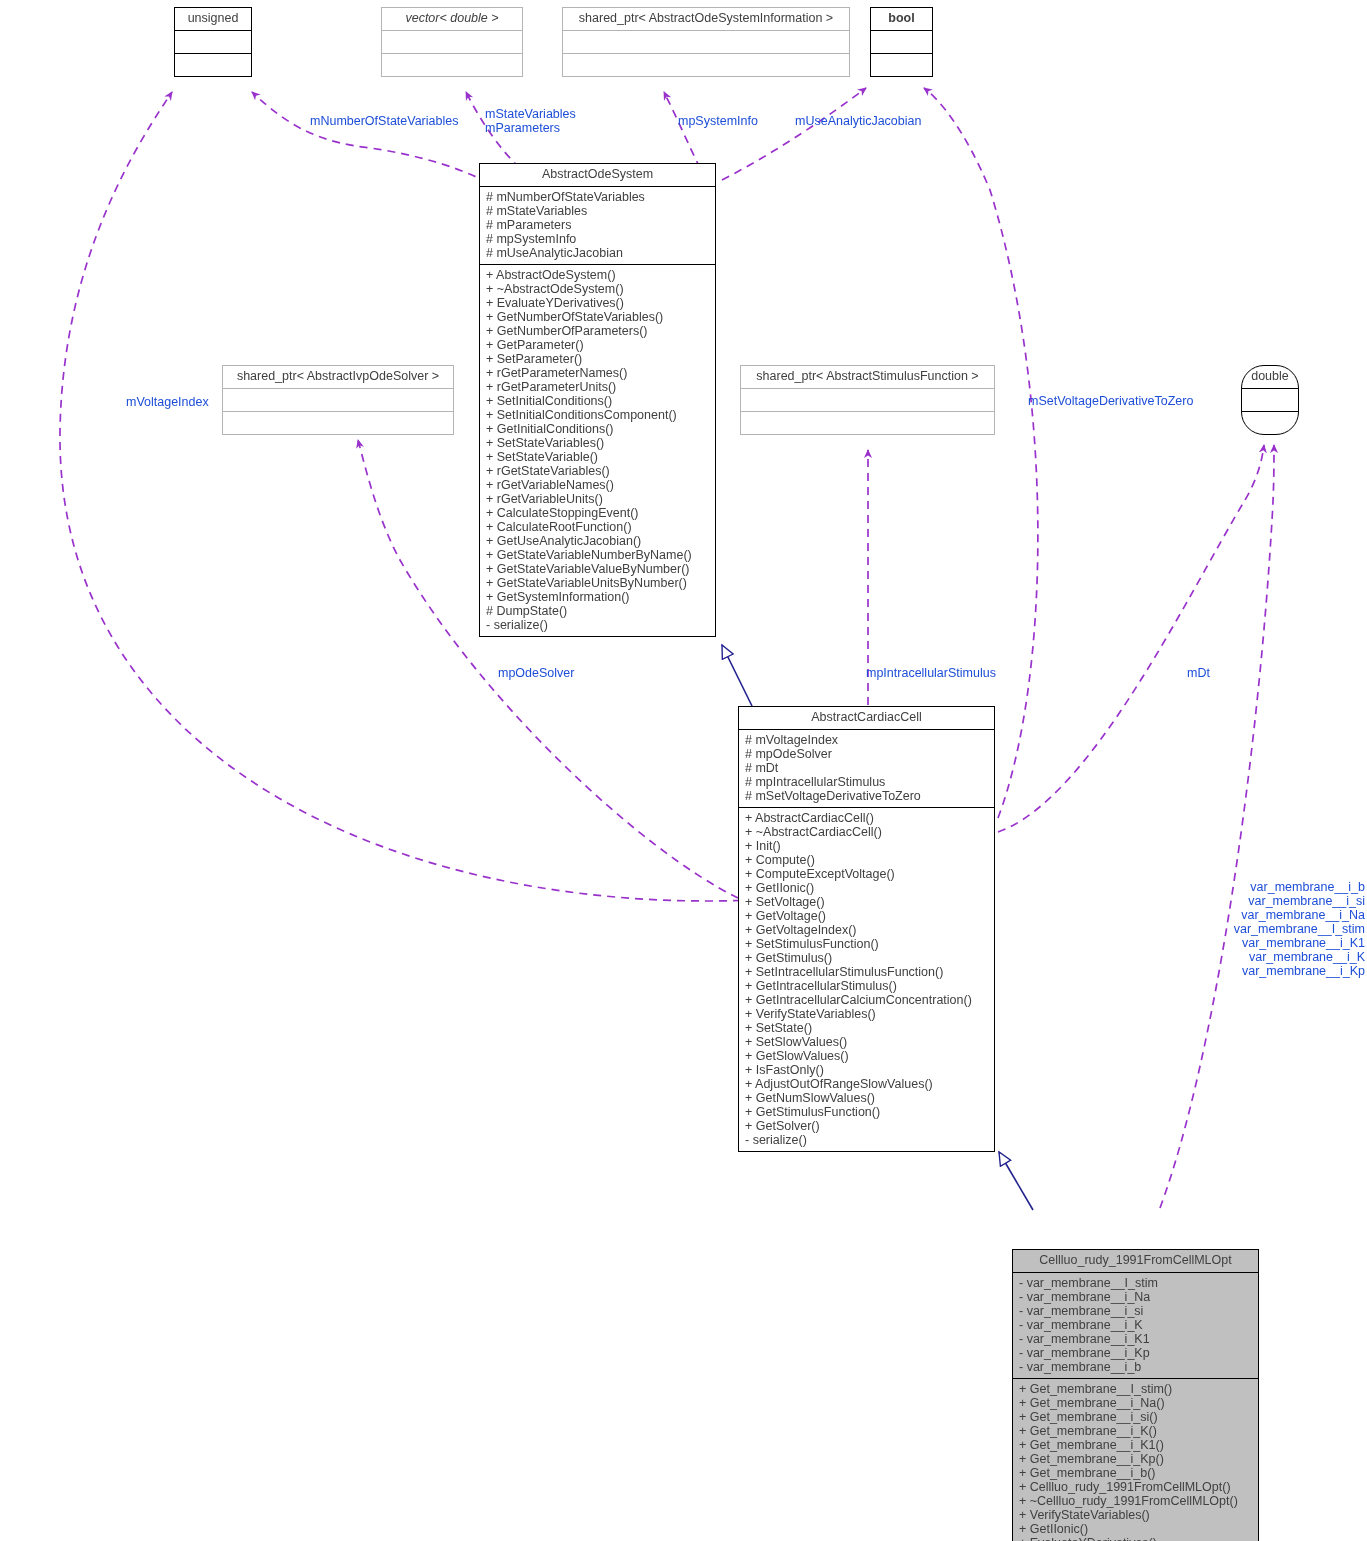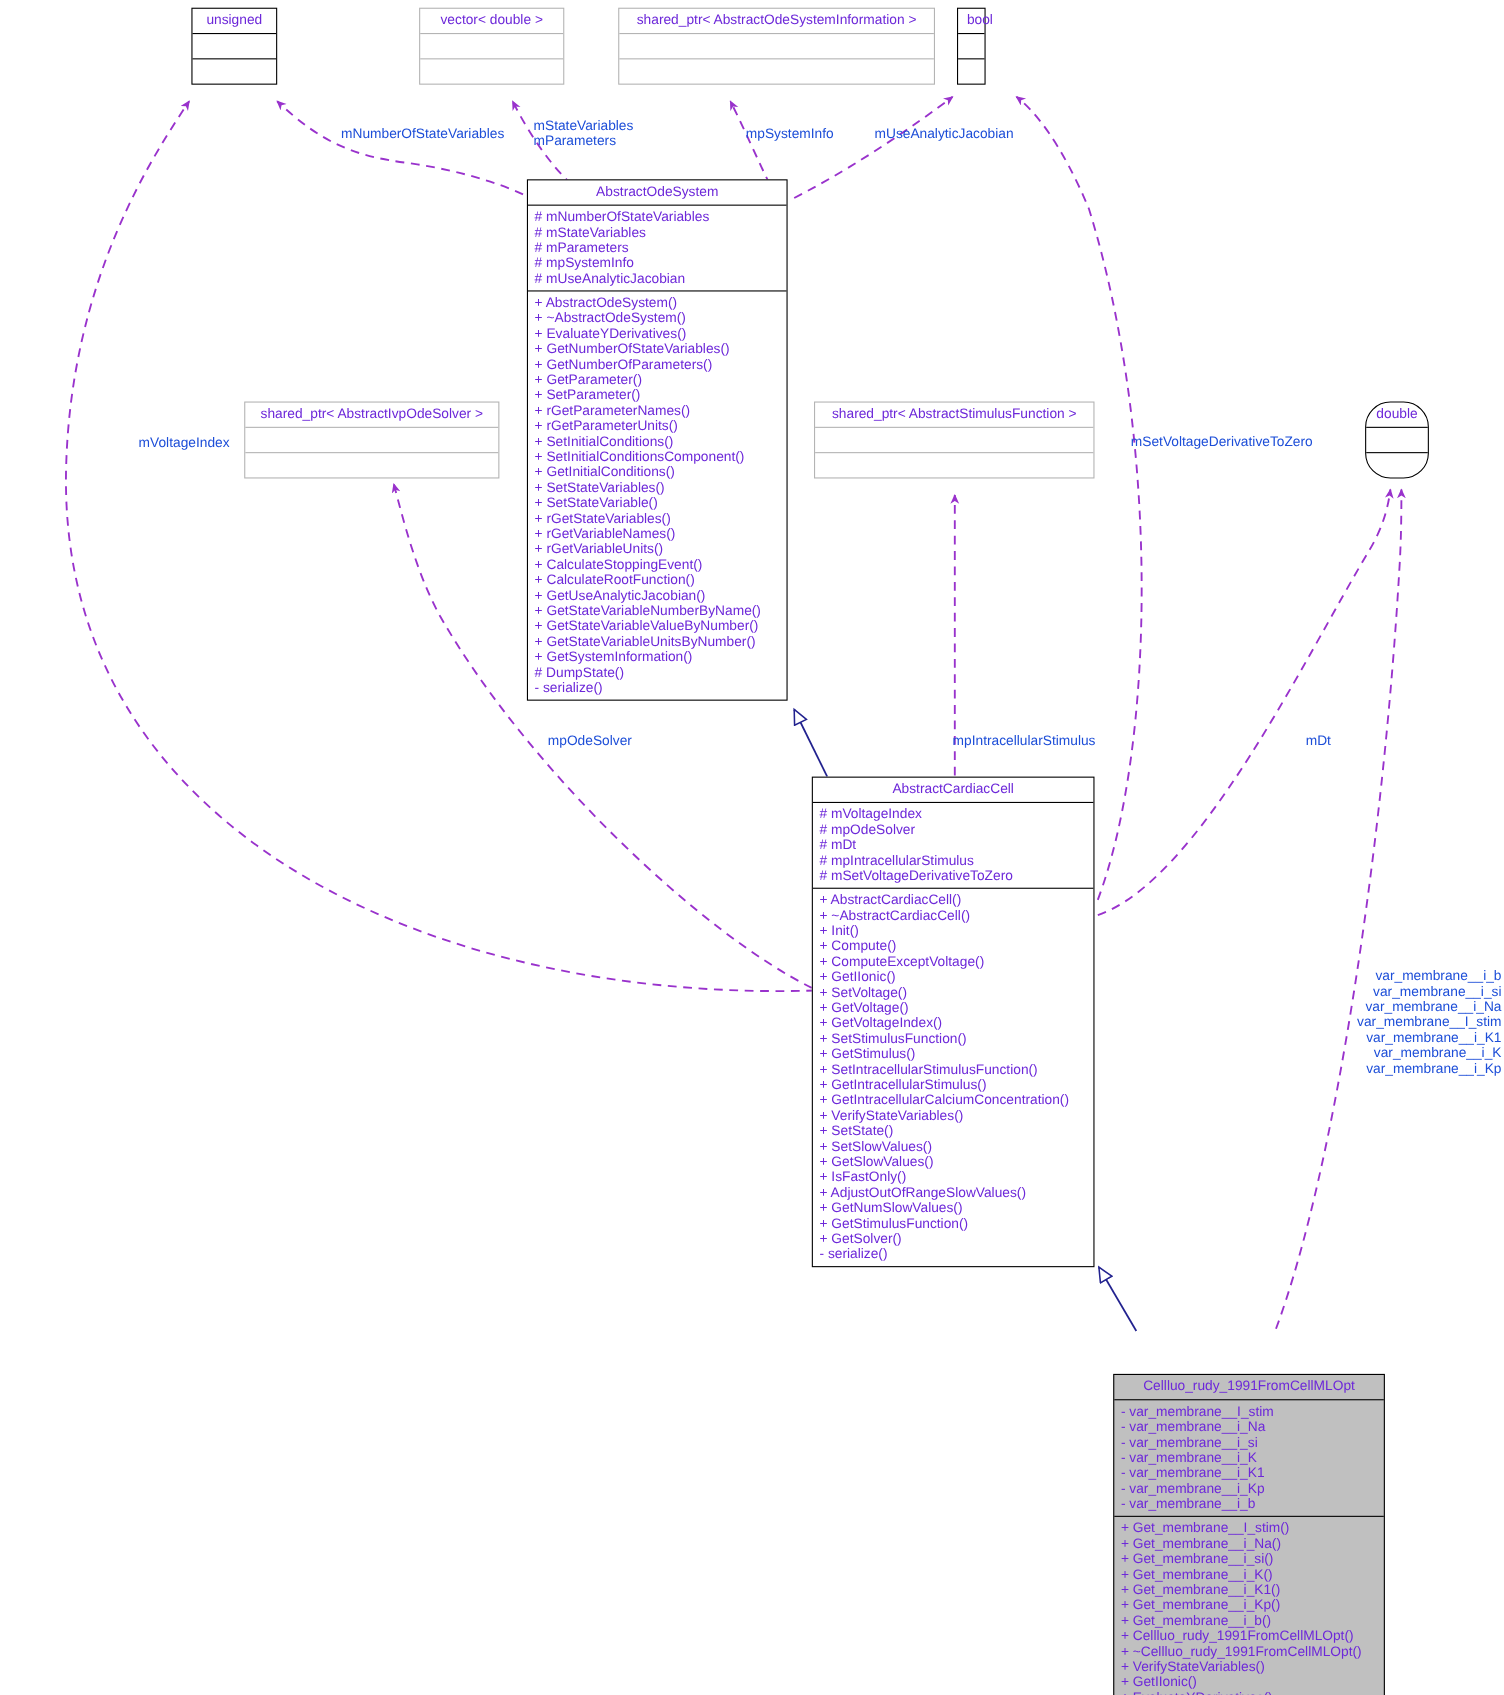--- a/index.html
+++ b/index.html
@@ -27,21 +27,21 @@
     pointer-events: none;
   }
 
   
   .uml-box {
     position: absolute;
     box-sizing: border-box;
     background: #ffffff;
     font-size: 12.5px;
     line-height: 1.18;
-    color: #6d28d9;
+    color: #404040;
   }
   .uml-box.plain {            
     border: 1.6px solid #000000;
   }
   .uml-box.light {            
     border: 1.3px solid #b4b4b4;
   }
   .uml-box.filled {           
     border: 1.6px solid #000000;
     background: #c0c0c0;
@@ -137,33 +137,33 @@
       <path d="M1033,1210 L999,1152"></path>
     </g>
   </svg>
 
   <div class="uml-box plain" style="left:174px; top:7px; width:78px;">
     <div class="uml-title">unsigned</div>
     <div class="uml-section empty divide"></div>
     <div class="uml-section empty"></div>
   </div>
 
-  <div class="uml-box light" style="left:381px; top:7px; width:132px;">
+  <div class="uml-box light" style="left:381px; top:7px; width:142px;font-style:italic;">
     <div class="uml-title">vector&lt; double &gt;</div>
     <div class="uml-section empty divide"></div>
     <div class="uml-section empty"></div>
   </div>
 
   <div class="uml-box light" style="left:524px; top:7px; width:288px;margin-left:38px;">
     <div class="uml-title">shared_ptr&lt; AbstractOdeSystemInformation &gt;</div>
     <div class="uml-section empty divide"></div>
     <div class="uml-section empty"></div>
   </div>
 
-  <div class="uml-box plain" style="left:870px; top:7px; width:26px;">
+  <div class="uml-box plain" style="left:870px; top:7px; width:63px;font-weight:bold;">
     <div class="uml-title">bool</div>
     <div class="uml-section empty divide"></div>
     <div class="uml-section empty"></div>
   </div>
 
   <div class="uml-box light" style="left:740px; top:365px; width:255px;">
     <div class="uml-title">shared_ptr&lt; AbstractStimulusFunction &gt;</div>
     <div class="uml-section empty divide"></div>
     <div class="uml-section empty"></div>
   </div>

